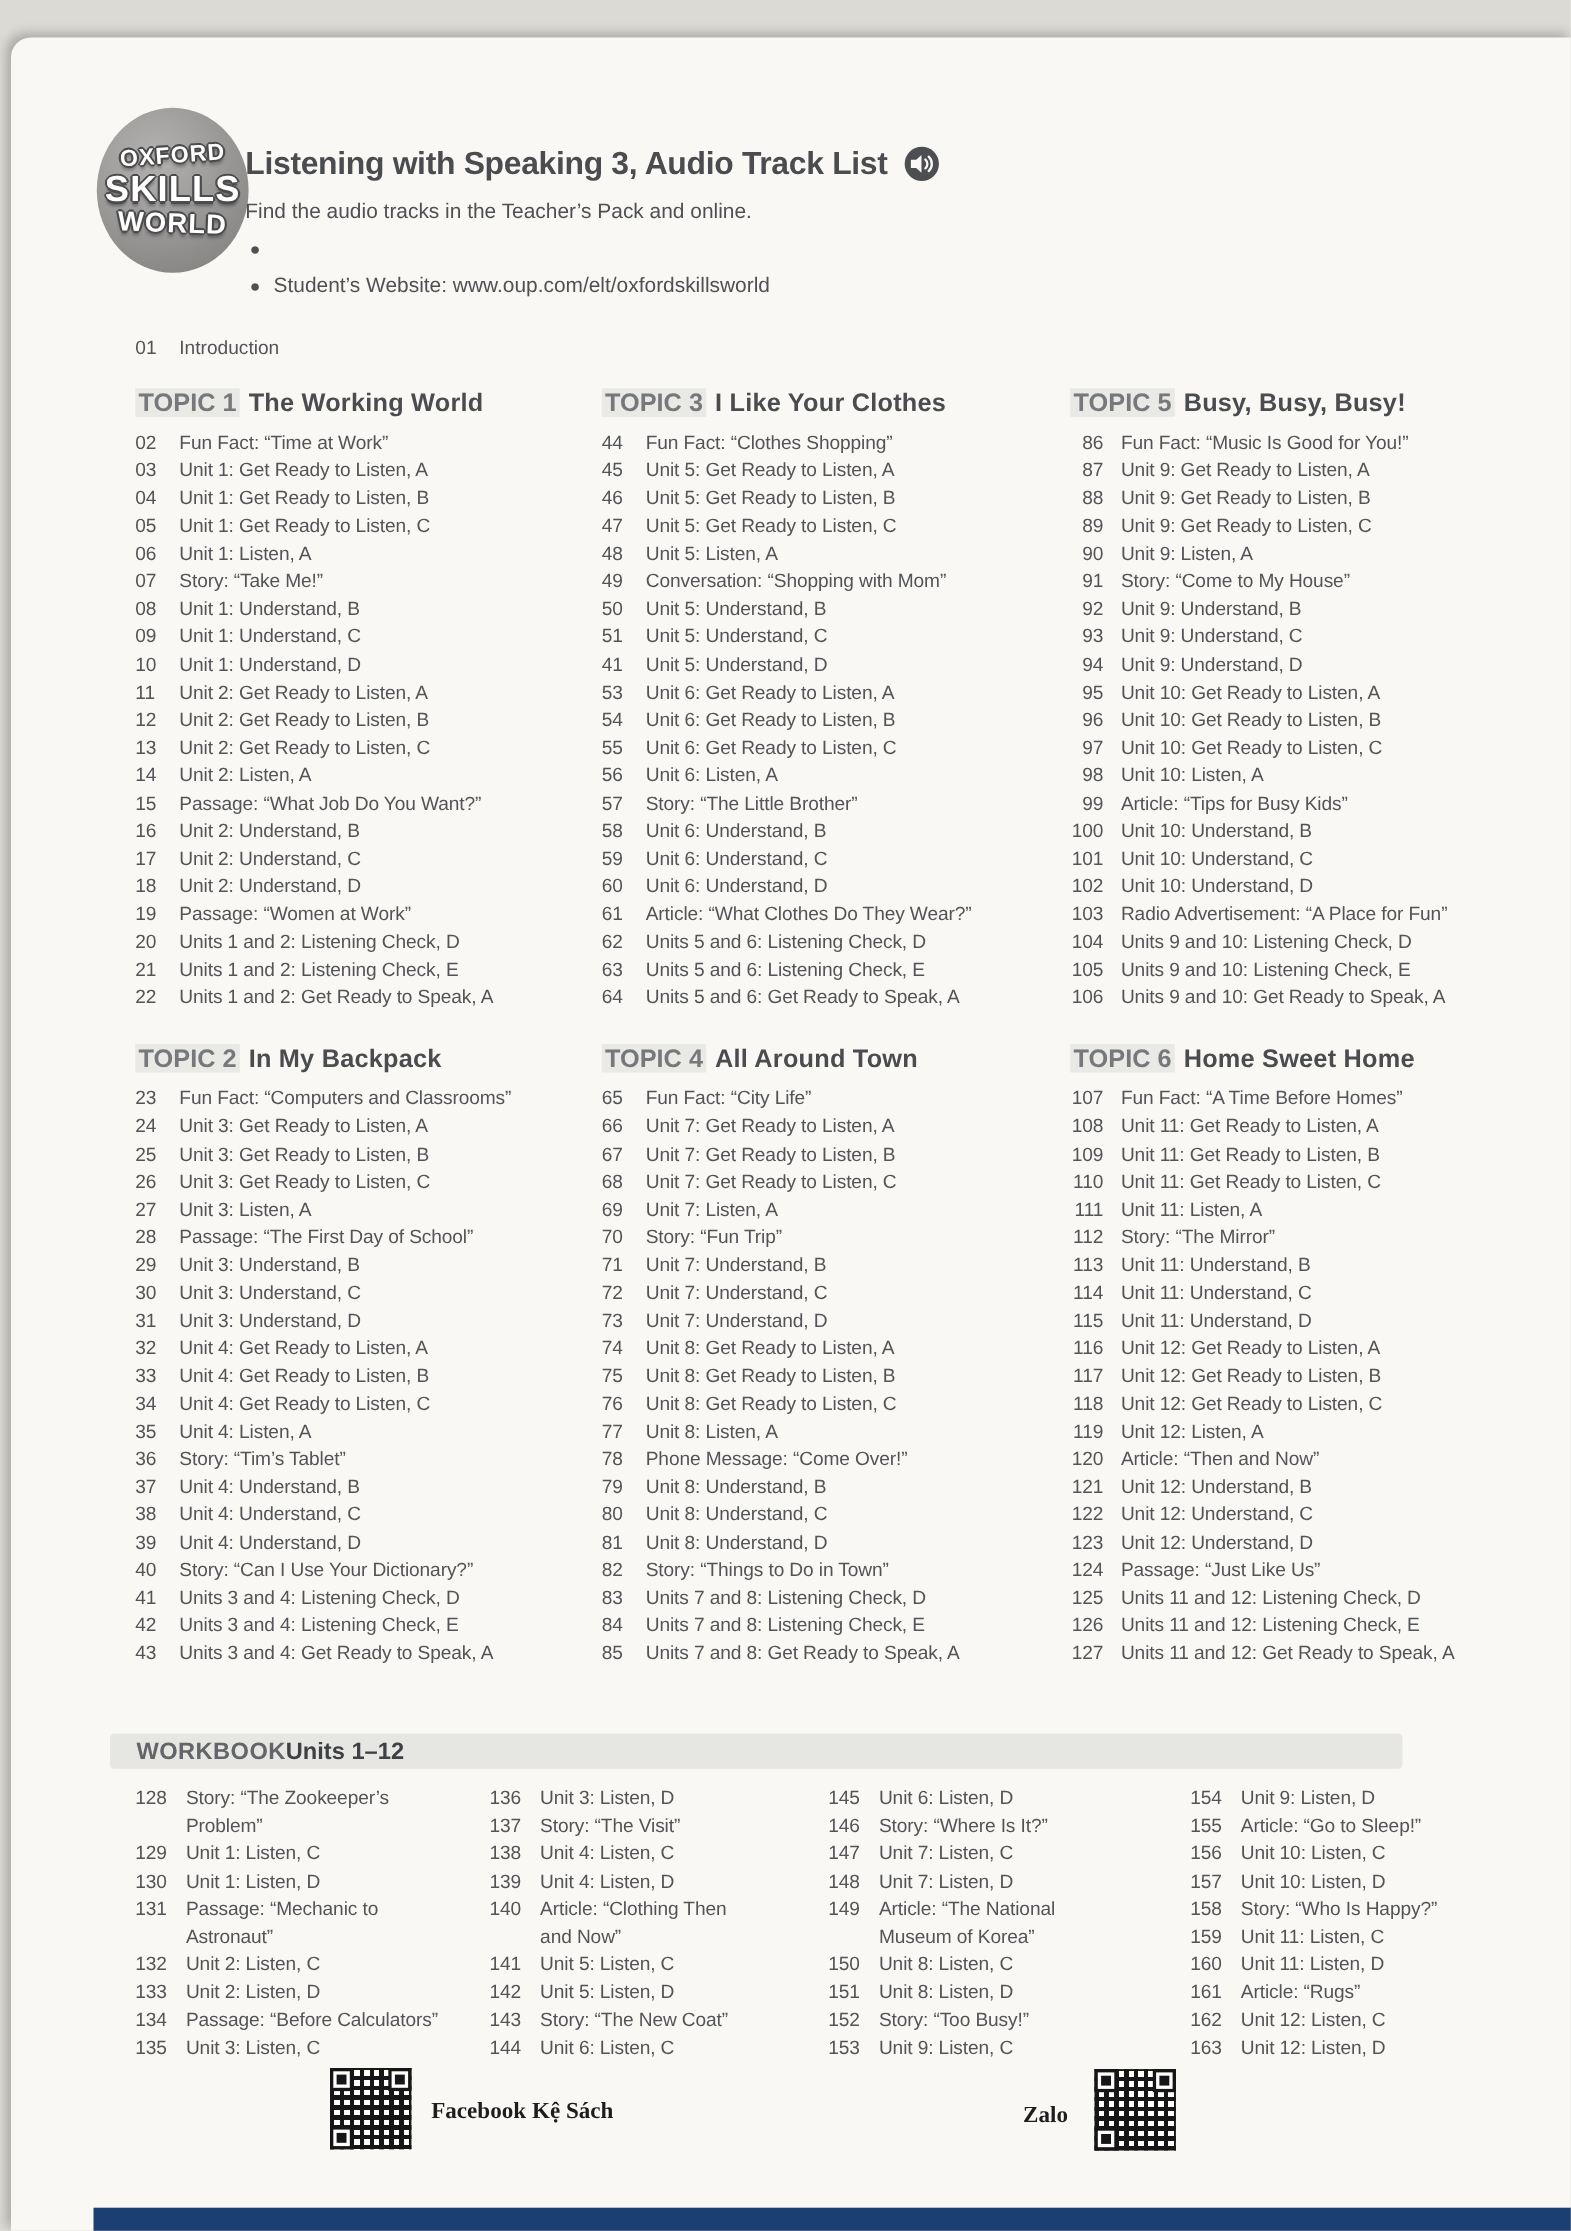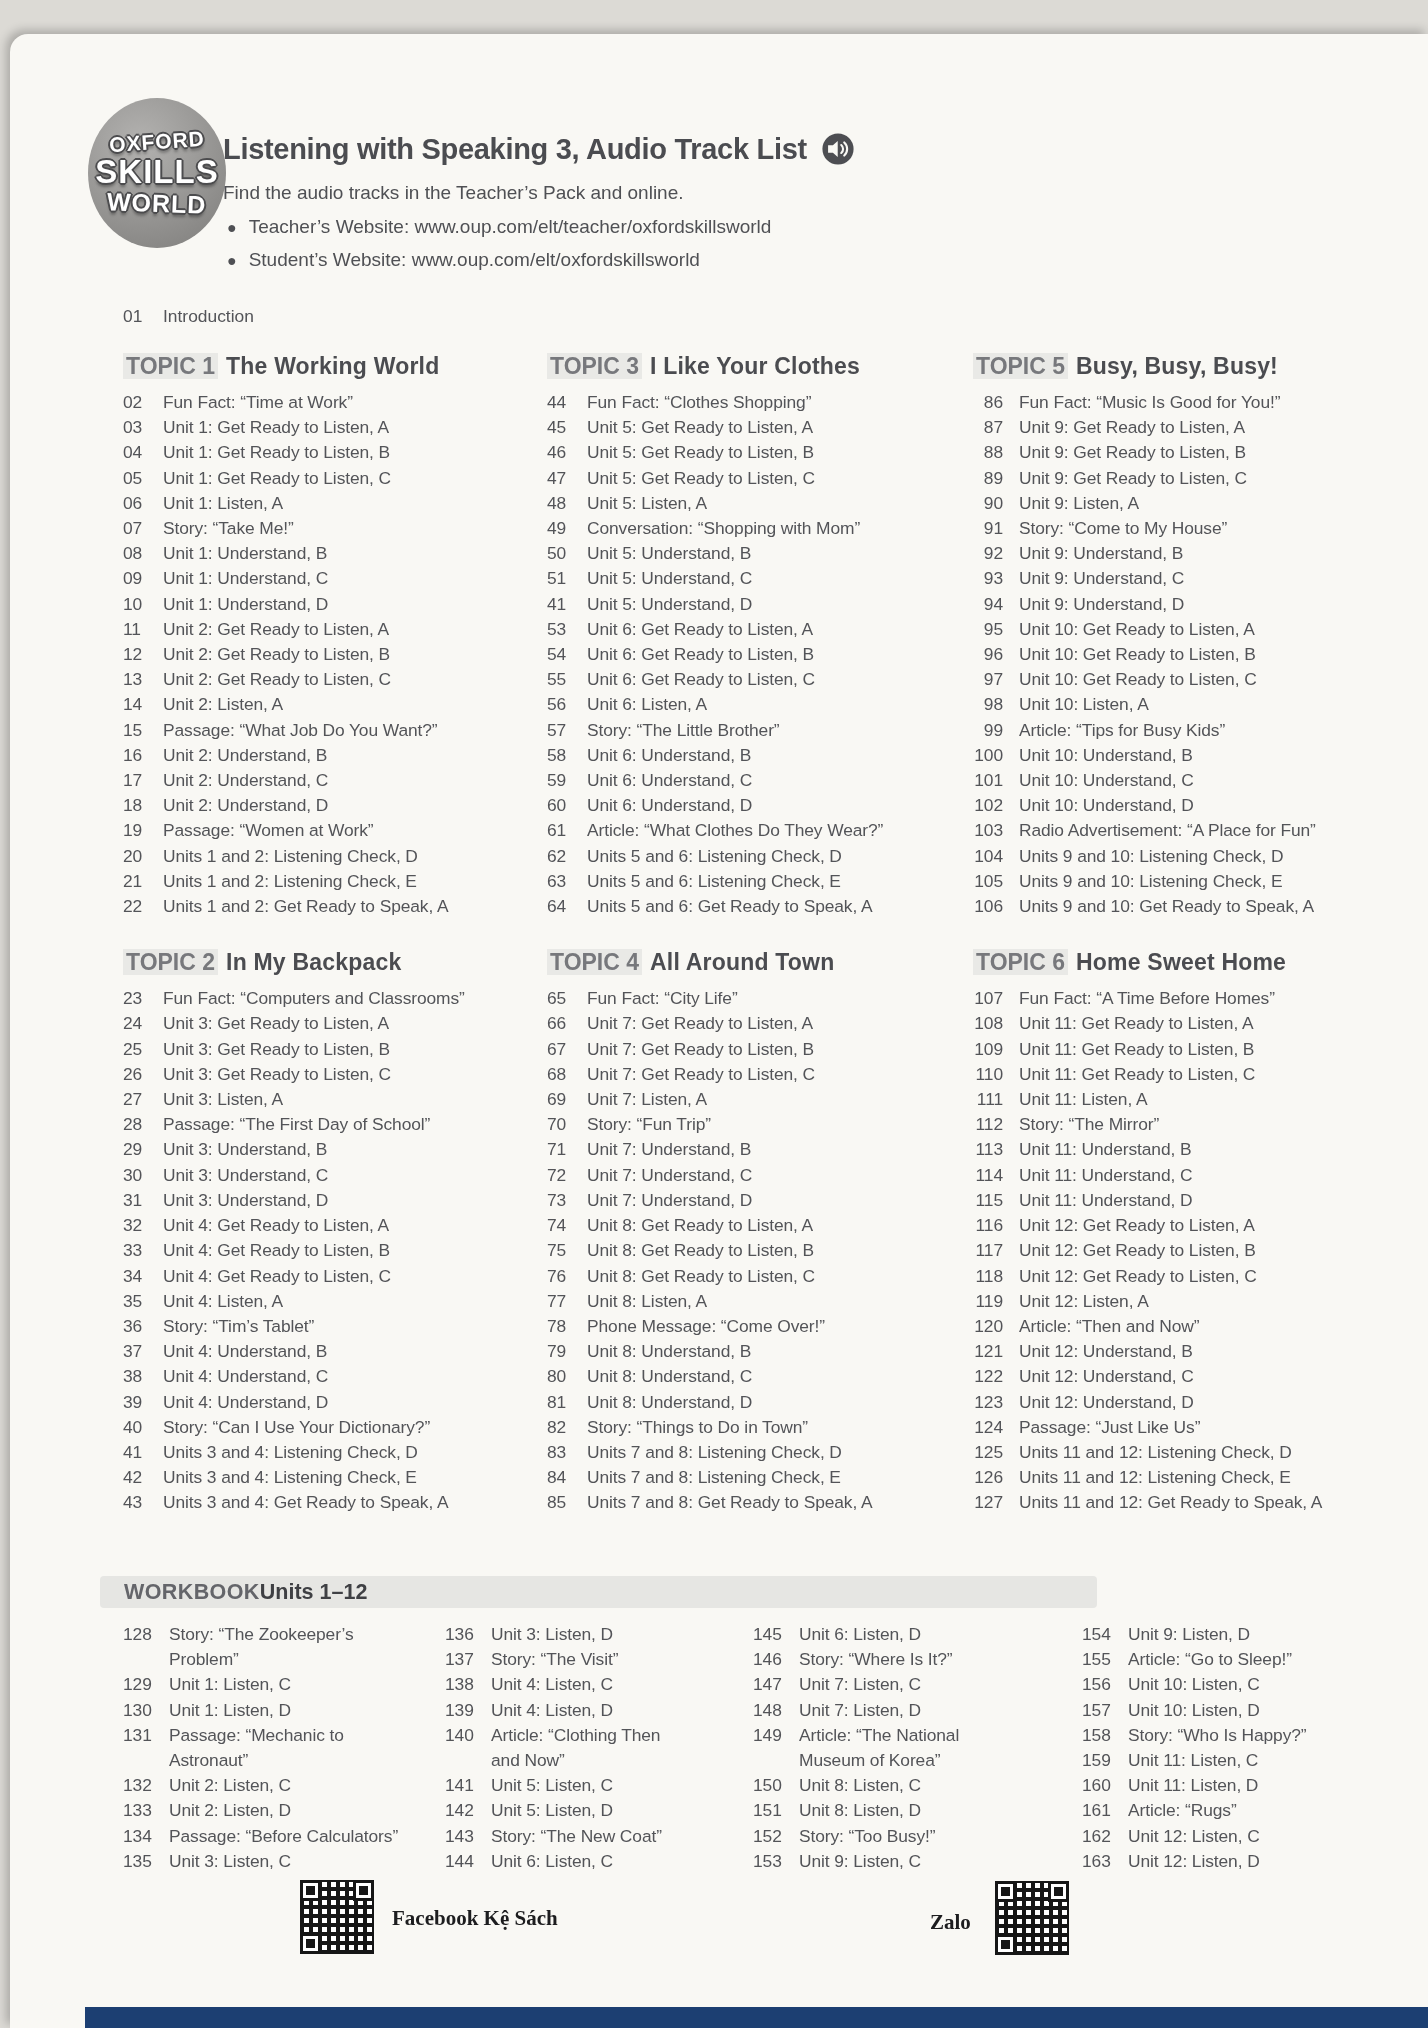--- a/index.html
+++ b/index.html
@@ -53,21 +53,21 @@
   .topic{margin:0 0 28px 0;}
   .topic-h{margin:0 0 9px 0;font-size:23px;line-height:30px;white-space:nowrap;}
   .topic-tag{font-weight:700;color:#77787c;background:#e9e9e6;padding:0 3px;}
   .topic-name{font-weight:800;color:#4b4c50;margin-left:8px;letter-spacing:.2px;}
   .track-row{display:flex;font-size:17.4px;line-height:25.2px;letter-spacing:-.1px;}
   .tnum{flex:0 0 40px;}
   .tlabel{flex:1 1 auto;min-width:0;white-space:pre-line;}
   .topic.col3 .tnum{flex:0 0 30px;text-align:right;margin-right:16px;}
   
   .wb-bar{
-    position:absolute;left:90px;top:1542px;width:997px;height:32px;
+    position:absolute;left:90px;top:1542px;width:1175px;height:32px;
     background:#e6e6e3;border-radius:4px;
     display:flex;align-items:center;padding-left:24px;box-sizing:border-box;
     font-size:21.5px;white-space:nowrap;
   }
   .wb-tag{font-weight:700;color:#64656a;letter-spacing:.4px;}
   .wb-name{font-weight:700;color:#3f4044;margin-left:0;text-align:center;}
   #wb-grid{
     position:absolute;left:113px;top:1588px;right:40px;
     display:grid;grid-template-columns:322px 308px 329px 1fr;
   }
@@ -115,21 +115,20 @@
         <circle cx="12" cy="12" r="11" fill="#4d4e52"></circle>
         <polygon points="5,9.3 8.4,9.3 11.8,6.3 11.8,17.7 8.4,14.7 5,14.7" fill="#f9f8f4"></polygon>
         <path d="M14.3 9.2 a3.7 3.7 0 0 1 0 5.6" stroke="#f9f8f4" stroke-width="1.5" fill="none" stroke-linecap="round"></path>
         <path d="M16.4 7.4 a6.2 6.2 0 0 1 0 9.2" stroke="#f9f8f4" stroke-width="1.5" fill="none" stroke-linecap="round"></path>
       </svg>
     </h1>
     <p class="subtitle">Find the audio tracks in the Teacher’s Pack and online.</p>
     <ul class="bullets">
       <li>
           <span class="dot">●</span>
-          <span>Teacher’s Website: www.oup.com/elt/teacher/oxfordskillsworld</span>
         </li>
       <li>
           <span class="dot">●</span>
           <span>Student’s Website: www.oup.com/elt/oxfordskillsworld</span>
         </li>
     </ul>
   </div>
 
   <div class="intro-row">
     <span class="tnum">01</span>

